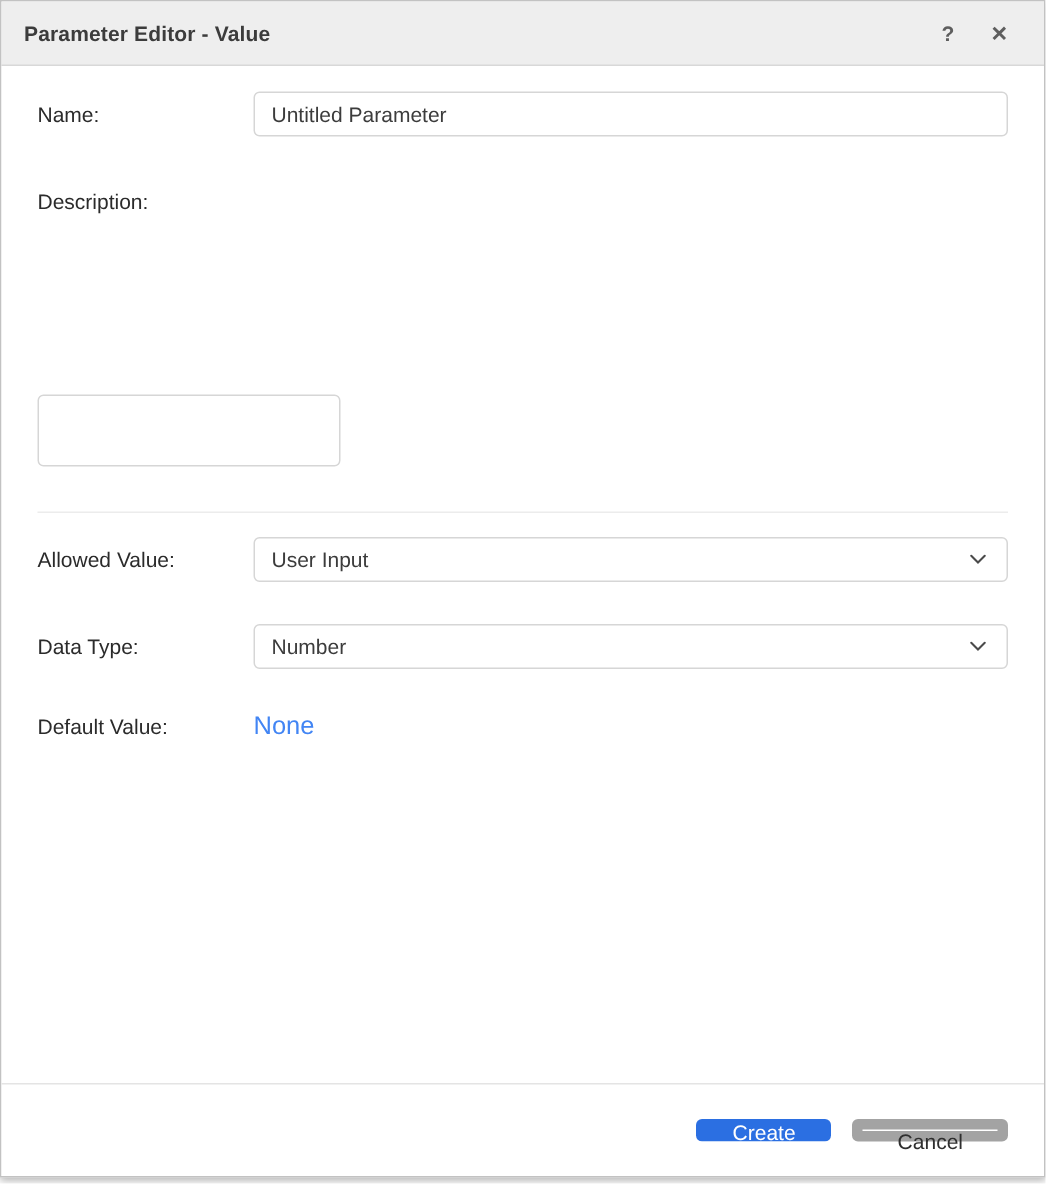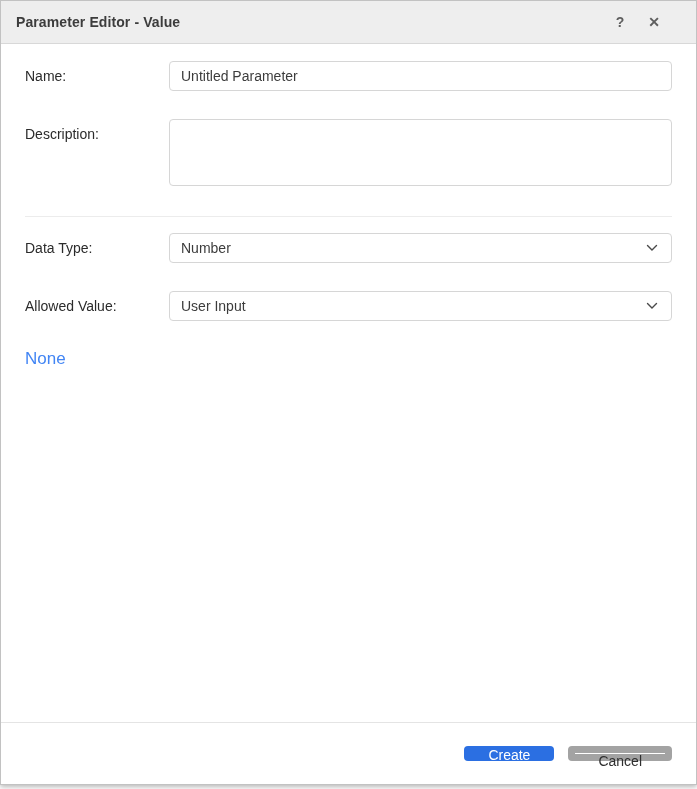--- a/index.html
+++ b/index.html
@@ -21,21 +21,21 @@
     box-shadow: 0 2px 5px rgba(0,0,0,0.28);
   }
   
   .dialog-header {
     height: 43px;
     flex: 0 0 43px;
     background: #eeeeee;
     border-bottom: 1px solid #d8d8d8;
     display: flex;
     align-items: center;
-    padding: 0 36px 0 15px;
+    padding: 0 24px 0 15px;
   }
   .dialog-title {
     flex: 1;
     font-size: 14px;
     font-weight: bold;
     color: #3c3c3c;
     letter-spacing: 0.1px;
   }
   .hdr-icon {
     font-size: 14px;
@@ -61,20 +61,21 @@
     color: #1b1b1b;
     margin: 0 0 19px 0;
   }
   .form-row {
     display: flex;
     align-items: center;
     margin-bottom: 28px;
   }
   .form-row.top-align {
     align-items: flex-start;
+    flex-direction: column;
   }
   .form-row.top-align .field-label {
     padding-top: 7px;
   }
   .field-label {
     width: 144px;
     flex: 0 0 144px;
     font-size: 14px;
     color: #2b2b2b;
   }
@@ -182,46 +183,47 @@
       <input class="text-input" type="text" value="Untitled Parameter" style="">
     </div>
 
     <div class="form-row top-align">
       <label class="field-label">Description:</label>
       <textarea class="textarea-input" style=""></textarea>
     </div>
 
     <div class="divider"></div>
 
+
+    <div class="form-row">
+      <label class="field-label">Allowed Value:</label>
+      <div class="select-box">
+        <span class="select-value">User Input</span>
+        <span class="chevron">
+          <svg width="12" height="8" viewBox="0 0 12 8">
+            <path d="M1.5 1.5 L6 6 L10.5 1.5" stroke="#4a4a4a" stroke-width="1.4" fill="none" stroke-linecap="round"></path>
+          </svg>
+        </span>
+      </div>
+    </div>
 
     <div class="form-row">
       <label class="field-label">Data Type:</label>
       <div class="select-box">
         <span class="select-value">Number</span>
         <span class="chevron">
           <svg width="12" height="8" viewBox="0 0 12 8">
             <path d="M1.5 1.5 L6 6 L10.5 1.5" stroke="#4a4a4a" stroke-width="1.4" fill="none" stroke-linecap="round"></path>
           </svg>
         </span>
       </div>
     </div>
 
     <div class="form-row">
-      <label class="field-label">Allowed Value:</label>
-      <div class="select-box">
-        <span class="select-value">User Input</span>
-        <span class="chevron">
-          <svg width="12" height="8" viewBox="0 0 12 8">
-            <path d="M1.5 1.5 L6 6 L10.5 1.5" stroke="#4a4a4a" stroke-width="1.4" fill="none" stroke-linecap="round"></path>
-          </svg>
-        </span>
-      </div>
-    </div>
-
-    <div class="form-row">
+      <label class="field-label">Default Value:</label>
       <a class="link-value" style="color: rgb(66, 133, 244);">None</a>
     </div>
 
     <div class="spacer"></div>
   </div>
 
   <div class="dialog-footer">
     <button class="btn btn-primary" style="background: rgb(43, 111, 226);">Create</button>
     <button class="btn btn-secondary">Cancel</button>
   </div>

